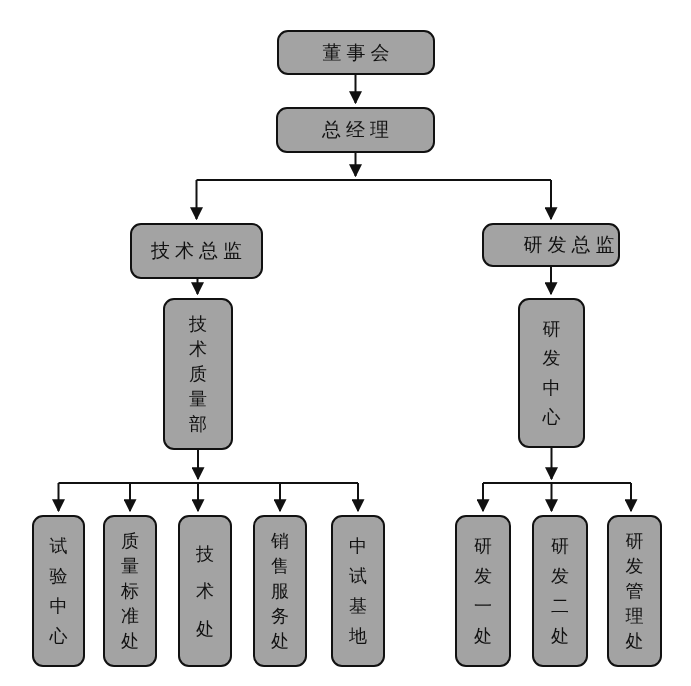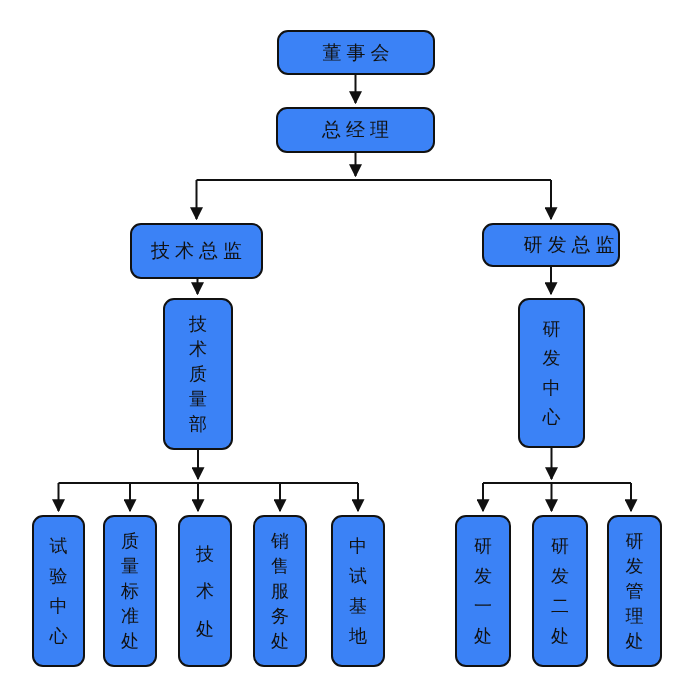--- a/index.html
+++ b/index.html
@@ -18,21 +18,21 @@
   .connectors {
     position: absolute;
     left: 0;
     top: 0;
     width: 691px;
     height: 686px;
   }
   .node {
     position: absolute;
     box-sizing: border-box;
-    background: #3b82f6;
+    background: #a3a3a3;
     border: 2px solid #111111;
     border-radius: 11px;
     color: #111111;
     display: flex;
     align-items: center;
     justify-content: center;
   }
   .node.h .label {
     font-size: 19px;
     letter-spacing: 5px;

